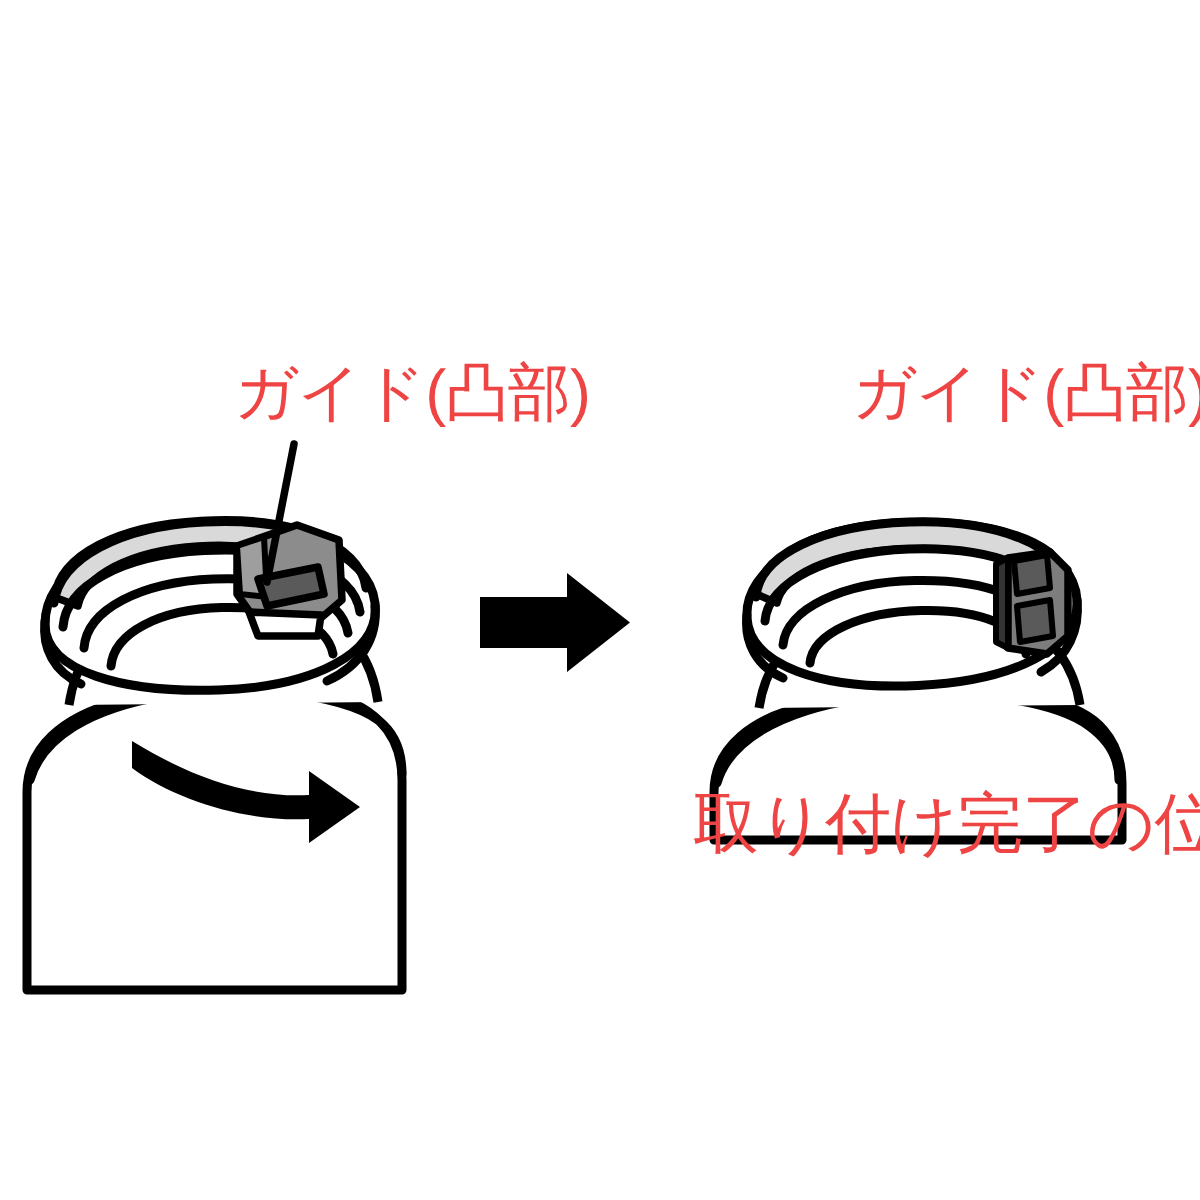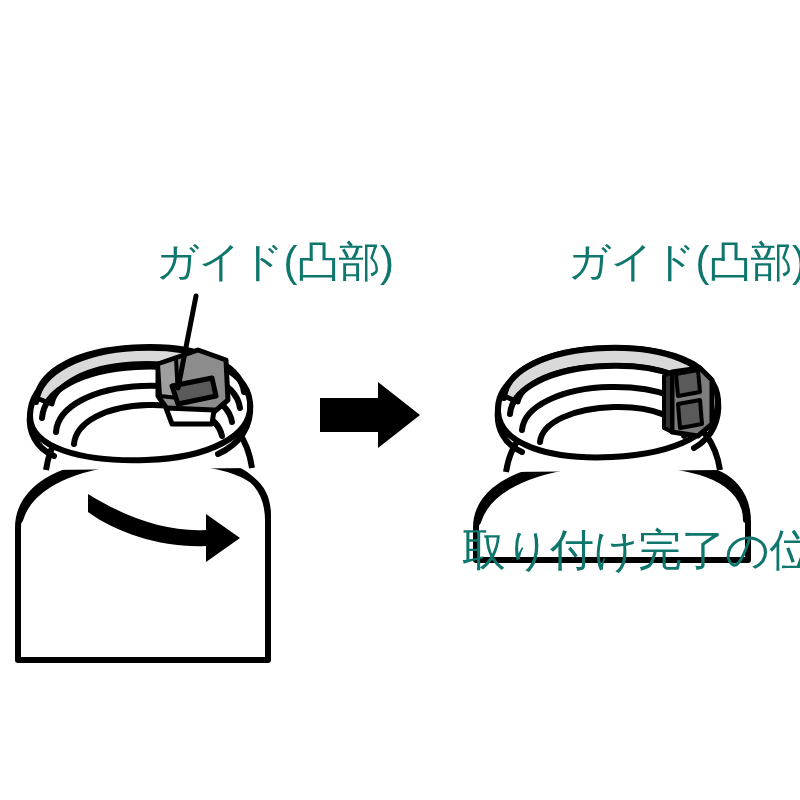--- a/index.html
+++ b/index.html
@@ -10,21 +10,21 @@
   #page {
     position: relative;
     width: 800px;
     height: 800px;
     background: #ffffff;
     overflow: hidden;
     font-family: "Liberation Sans", "DejaVu Sans", sans-serif;
   }
   .label {
     position: absolute;
-    color: #0f766e;
+    color: #ef4444;
     white-space: nowrap;
     letter-spacing: -0.5px;
     font-weight: 400;
   }
   #label-guide-left {
     left: 156px;
     top: 238px;
     font-size: 42px;
     line-height: 48px;
   }

